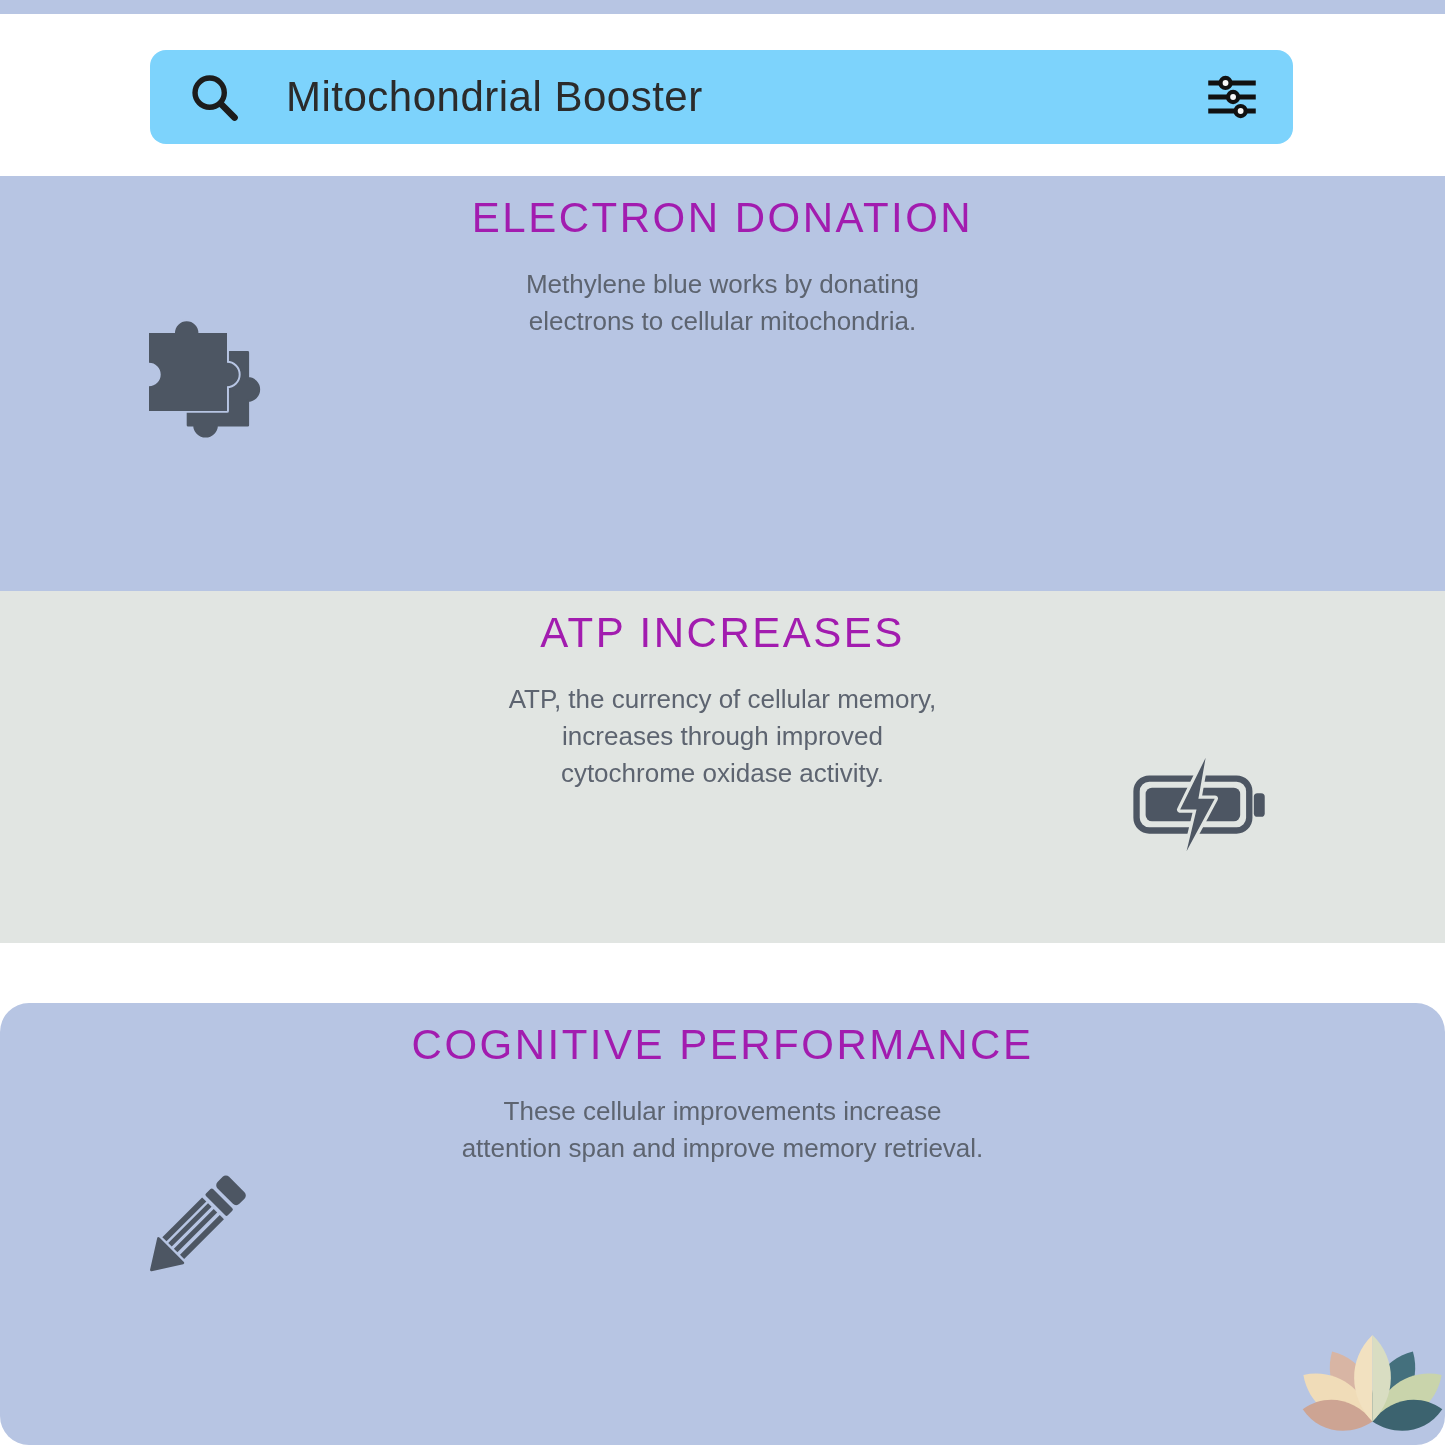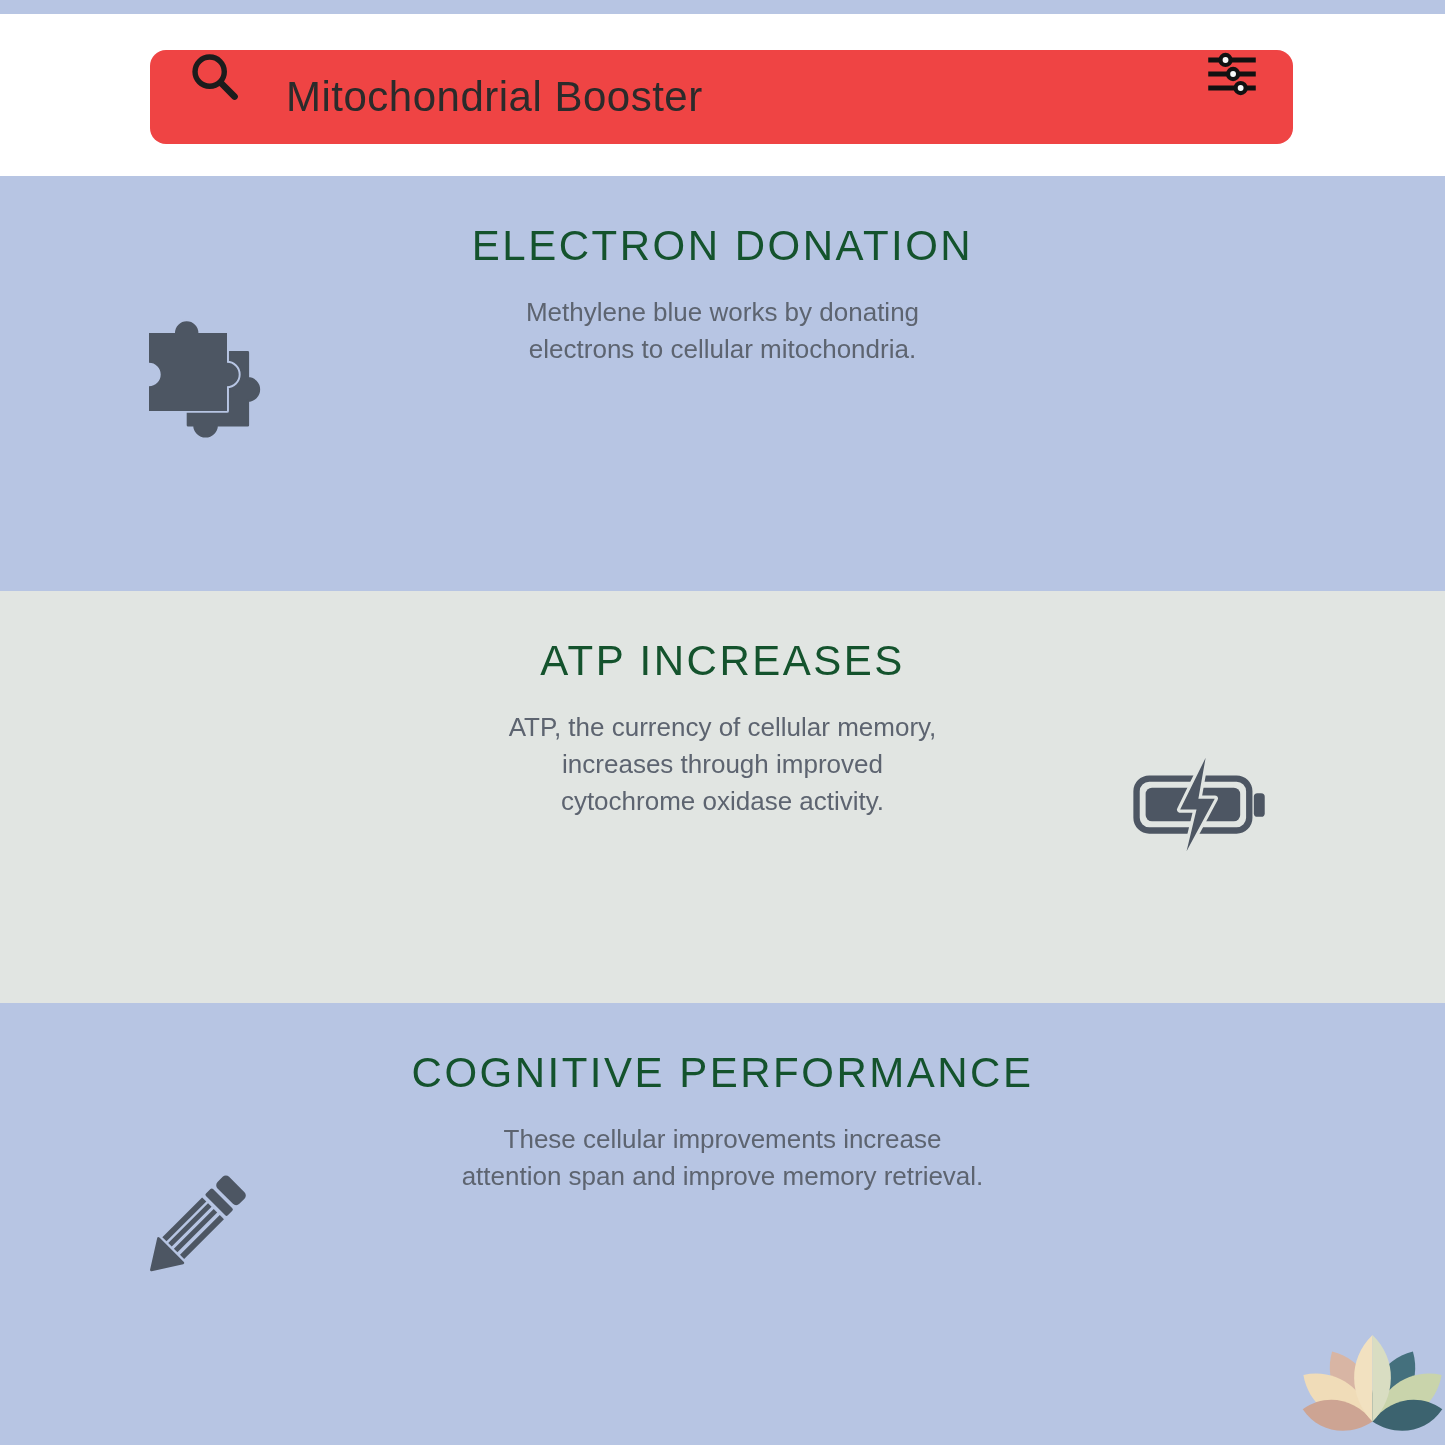--- a/index.html
+++ b/index.html
@@ -5,40 +5,40 @@
   html,body { margin:0; padding:0; }
   .page {
     position:relative; width:1445px; height:1445px; background:#ffffff;
     font-family:"Liberation Sans", sans-serif; overflow:hidden;
   }
   .top-strip { position:absolute; top:0; left:0; width:100%; height:14px; background:#b7c5e3; }
 
   
   .search-bar {
     position:absolute; left:150px; top:50px; width:1143px; height:94px;
-    background:#ef4444; border-radius:16px; display:flex; 
+    background:#7dd3fc; border-radius:16px; display:flex; align-items:center;
   }
   .search-icon { margin-left:38px; flex:0 0 auto; display:flex; }
   .search-input {
     flex:1 1 auto; margin-left:44px; border:none; outline:none; background:transparent;
     font-family:"Liberation Sans", sans-serif; font-size:42px; font-weight:300;
     color:#2b2b2b; letter-spacing:0.5px;
   }
   .filter-button { margin-right:34px; flex:0 0 auto; display:flex; background:none; border:none; padding:0; cursor:pointer; }
 
   
   .section { position:absolute; left:0; width:100%; text-align:center; }
   .section-blue { background:#b7c5e3; }
   .section-gray { background:#e1e5e2; }
   .s1 { top:176px; height:415px; }
-  .s2 { top:591px; height:412px; }
-  .s3 { top:1003px; height:442px; }
+  .s2 { top:591px; height:352px; }
+  .s3 { top:1003px; height:442px;border-radius:29px; }
   .section-title {
-    margin:46px 0 0 0; font-size:42px; font-weight:400; letter-spacing:2.5px;
-    color:#14532d;
+    margin:18px 0 0 0; font-size:42px; font-weight:400; letter-spacing:2.5px;
+    color:#a21caf;
   }
   .section-body {
     margin:24px auto 0 auto; font-size:26px; line-height:1.42; color:#5d6470;
     white-space:pre-line;
   }
 
   
   .deco { position:absolute; display:flex; }
   .puzzle-pos  { left:136px;  top:312px;  width:130px; height:138px; }
   .battery-pos { left:1122px; top:755px;  width:160px; height:100px; }

